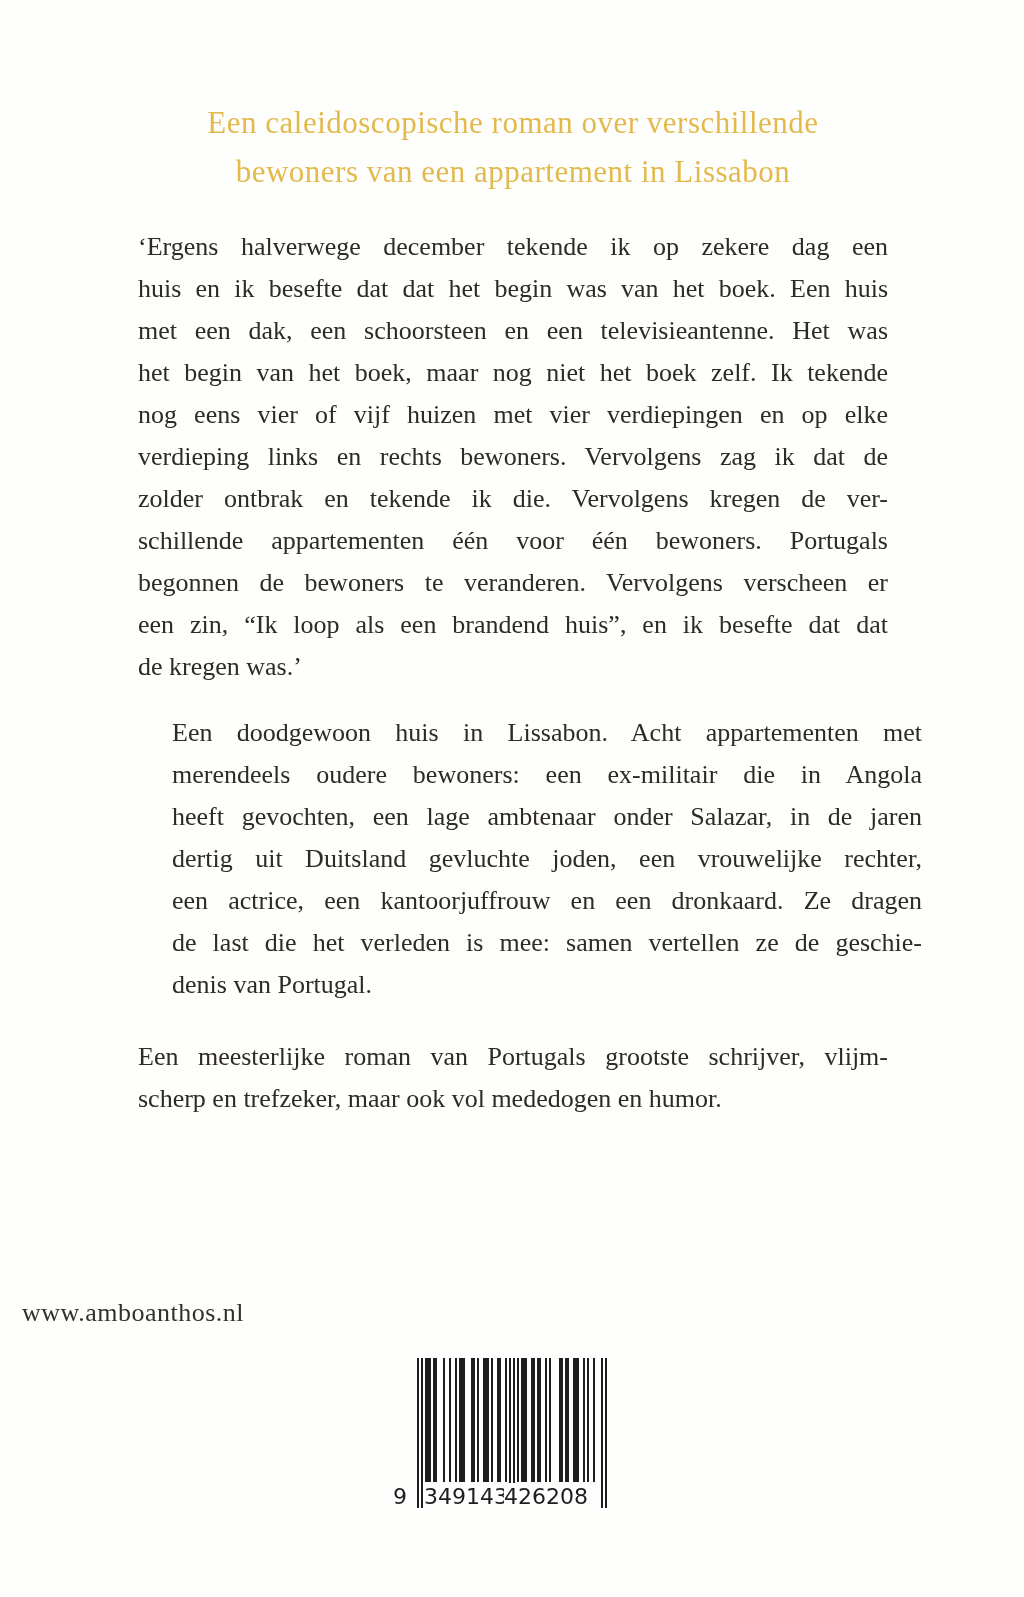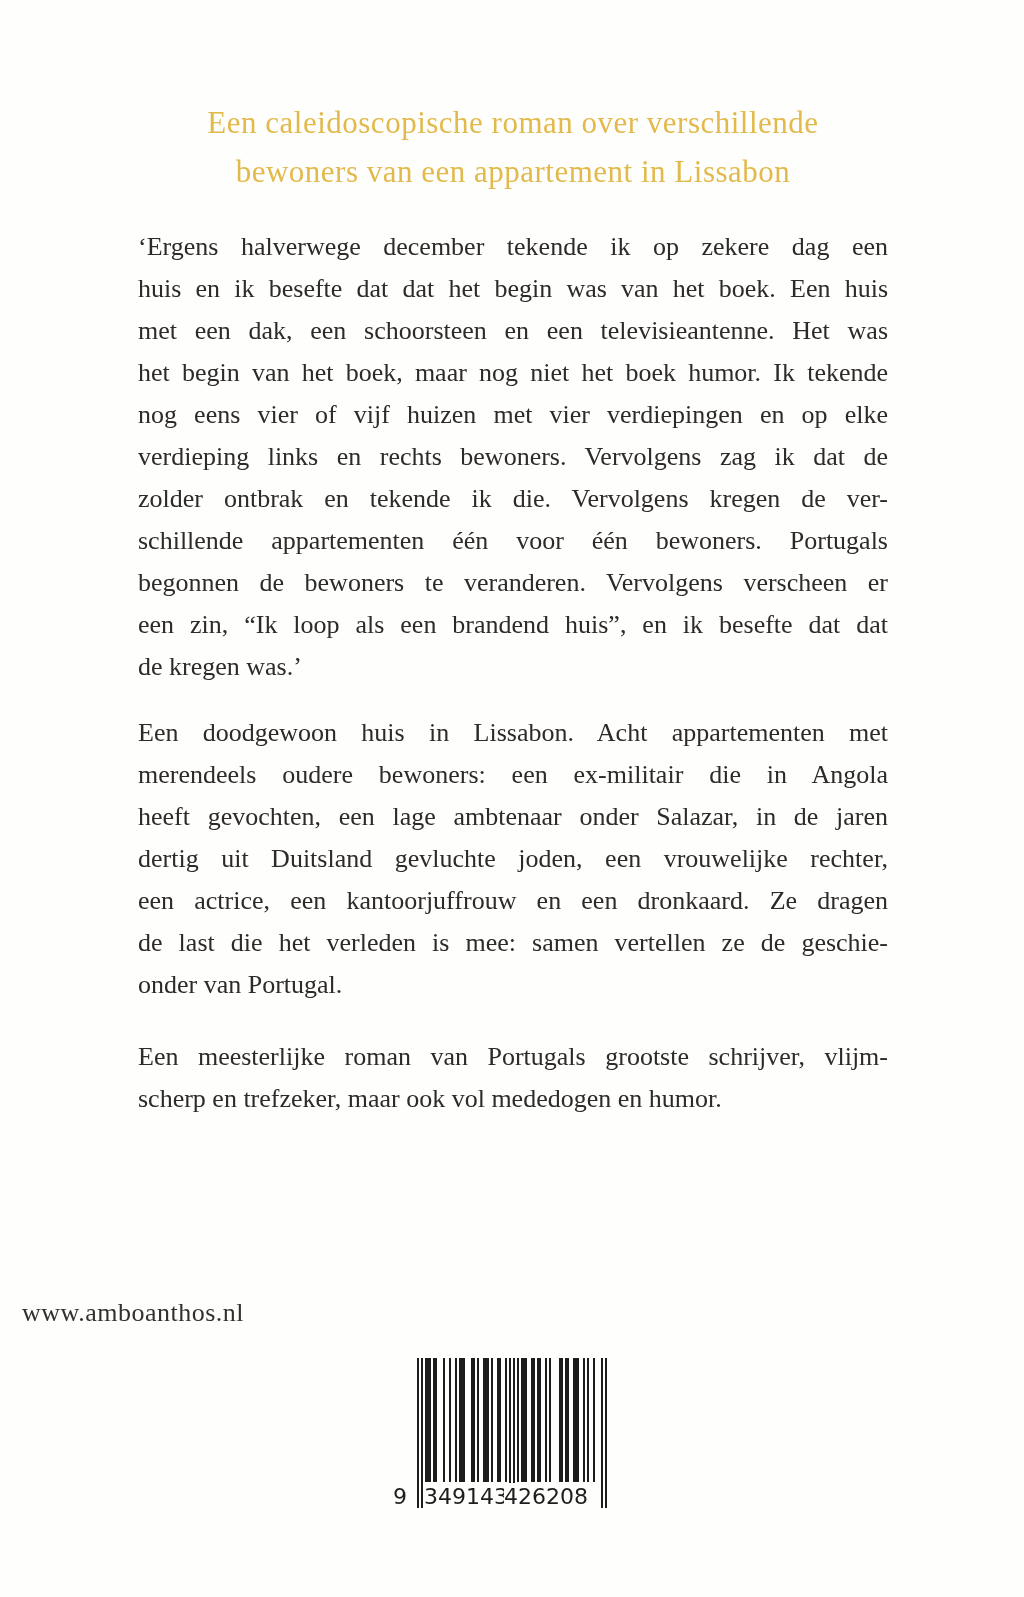--- a/index.html
+++ b/index.html
@@ -24,21 +24,21 @@
     letter-spacing: 0.5px;
   }
   .para {
     position: absolute;
     left: 138px;
     width: 750px;
     font-size: 26px;
     line-height: 42px;
   }
   .para-quote    { top: 226px; }
-  .para-synopsis { top: 712px; }
+  .para-synopsis { top: 712px; margin-left: 34px; }
   .para-praise   { top: 1036px; }
   .line {
     text-align: justify;
     text-align-last: justify;
   }
   .line.last {
     text-align: justify;
     text-align-last: left;
   }
   .website {
@@ -81,38 +81,38 @@
 
   <div class="tagline" style="color: rgb(226, 185, 75);">
     <div class="tagline-line">Een caleidoscopische roman over verschillende</div>
     <div class="tagline-line">bewoners van een appartement in Lissabon</div>
   </div>
 
   <div class="para para-quote">
     <div class="line">‘Ergens halverwege december tekende ik op zekere dag een</div>
     <div class="line">huis en ik besefte dat dat het begin was van het boek. Een huis</div>
     <div class="line">met een dak, een schoorsteen en een televisieantenne. Het was</div>
-    <div class="line">het begin van het boek, maar nog niet het boek humor. Ik tekende</div>
+    <div class="line">het begin van het boek, maar nog niet het boek zelf. Ik tekende</div>
     <div class="line">nog eens vier of vijf huizen met vier verdiepingen en op elke</div>
     <div class="line">verdieping links en rechts bewoners. Vervolgens zag ik dat de</div>
     <div class="line">zolder ontbrak en tekende ik die. Vervolgens kregen de ver-</div>
     <div class="line">schillende appartementen één voor één bewoners. Portugals</div>
     <div class="line">begonnen de bewoners te veranderen. Vervolgens verscheen er</div>
     <div class="line">een zin, “Ik loop als een brandend huis”, en ik besefte dat dat</div>
     <div class="line last">de kregen was.’</div>
   </div>
 
   <div class="para para-synopsis">
     <div class="line">Een doodgewoon huis in Lissabon. Acht appartementen met</div>
     <div class="line">merendeels oudere bewoners: een ex-militair die in Angola</div>
     <div class="line">heeft gevochten, een lage ambtenaar onder Salazar, in de jaren</div>
     <div class="line">dertig uit Duitsland gevluchte joden, een vrouwelijke rechter,</div>
     <div class="line">een actrice, een kantoorjuffrouw en een dronkaard. Ze dragen</div>
     <div class="line">de last die het verleden is mee: samen vertellen ze de geschie-</div>
-    <div class="line last">onder van Portugal.</div>
+    <div class="line last">denis van Portugal.</div>
   </div>
 
   <div class="para para-praise">
     <div class="line">Een meesterlijke roman van Portugals grootste schrijver, vlijm-</div>
     <div class="line last">scherp en trefzeker, maar ook vol mededogen en humor.</div>
   </div>
 
   <div class="website">www.amboanthos.nl</div>
 
   <div class="barcode">

